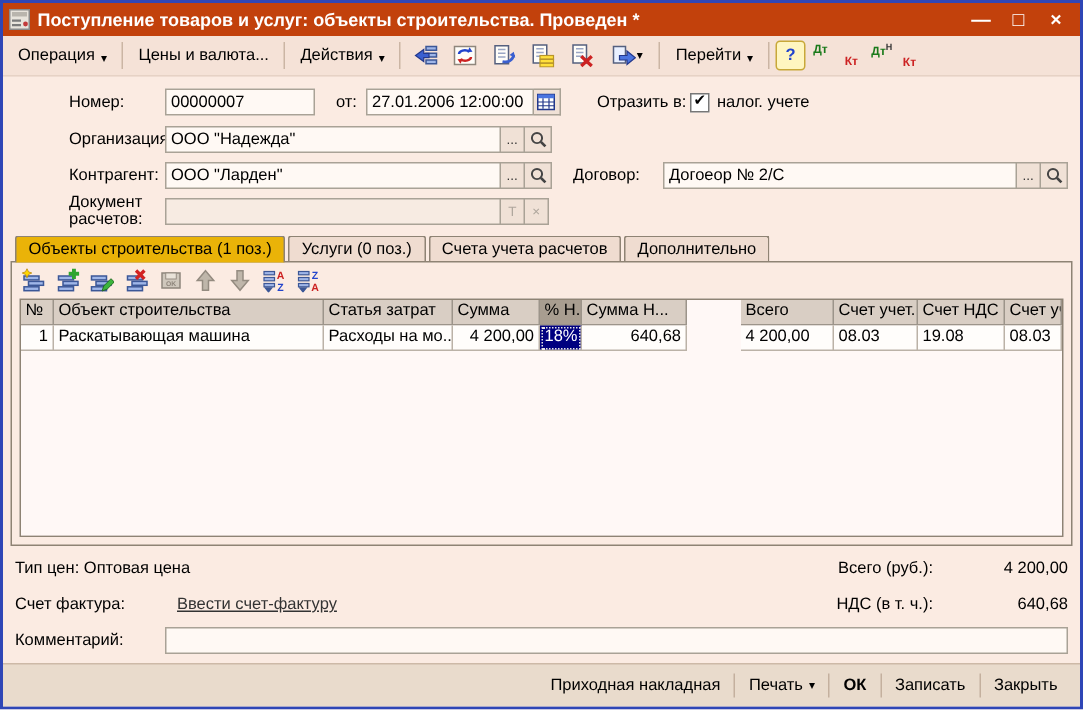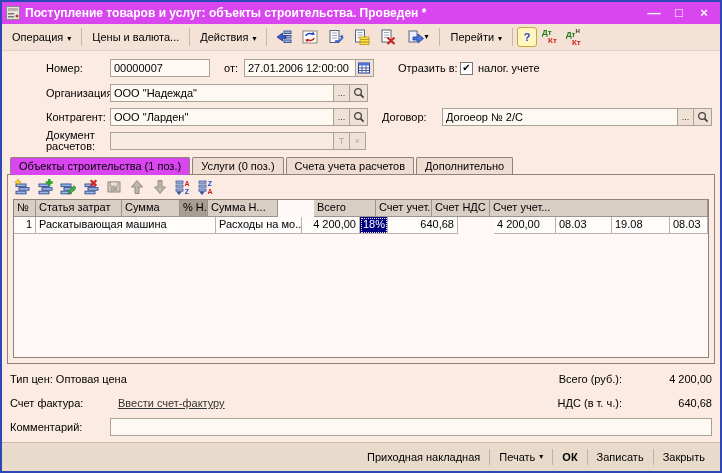--- a/index.html
+++ b/index.html
@@ -4,36 +4,36 @@
 <style>
   * { box-sizing: border-box; }
   html,body { margin:0; padding:0; background:#fff; }
   .window {
     width:722px; height:473px; overflow:hidden;
     border:2px solid #2F46B6; background:#FBEBE2;
     font-family:"Liberation Sans", sans-serif; font-size:11px; color:#000;
     display:flex; flex-direction:column;
   }
   
-  .titlebar { height:22px; flex:0 0 22px; background:#d946ef; color:#fff;
+  .titlebar { height:22px; flex:0 0 22px; background:#c2410c; color:#fff;
     display:flex; align-items:center; padding:0 6px 0 4px; gap:5px; }
   .titlebar .title { flex:1; font-weight:bold; font-size:12px; white-space:nowrap; overflow:hidden; }
   .win-btn { width:20px; text-align:center; font-weight:bold; font-size:13px; line-height:20px; }
   
   .toolbar { height:27px; flex:0 0 27px; background:#F5E2D7; border-bottom:1px solid #E6D2C5;
     display:flex; align-items:center; padding:0 4px; gap:1px; }
   .tbtn { padding:3px 6px; display:flex; align-items:flex-end; gap:4px; white-space:nowrap; }
   .caret { font-size:8px; line-height:8px; }
   .sep { width:1px; height:18px; background:#CBB5A4; margin:0 3px; flex:0 0 1px; }
   .ibtn { width:25px; height:22px; display:flex; align-items:center; justify-content:center; }
   .help-btn { width:20px; height:20px; background:#FFF6C0; border:1px solid #C8A838; border-radius:3px;
     color:#2244CC; font-weight:bold; text-align:center; line-height:18px; }
   .dtkt { display:flex; flex-direction:column; font-size:8px; font-weight:bold; line-height:8px; padding:2px 4px; }
   .dtkt .dt { color:#1A7A1A; }
-  .dtkt .kt { color:#CC2222; margin-left:6px; }
+  .dtkt .kt { color:#CC2222; margin-left:21px; }
   .dtkt sup { font-size:6px; color:#333; }
   
   .formarea { flex:0 0 104px; padding-left:8px; padding-right:8px; }
   .frow { display:flex; align-items:center; }
   .flabel { width:100px; flex:0 0 100px;padding-left:36px; }
   .flabel.two-line { line-height:11px; align-self:center; }
   input.txt, .txt-div {
     height:18px; border:1px solid #A9A296; background:#FFF9F4; color:#000;
     font-family:"Liberation Sans", sans-serif; font-size:11px; padding:0 3px; outline:none;
   }
@@ -42,21 +42,21 @@
     background:#F0E1D6; display:flex; align-items:center; justify-content:center;
     font-size:9px; color:#333; }
   .side-btn.sq { width:18px; flex-basis:18px; }
   .side-btn.disabled { color:#AFA79D; }
   .checkbox { width:13px; height:13px; border:1px solid #777; background:#fff;
     display:flex; align-items:center; justify-content:center; font-size:10px; line-height:10px; }
   
   .tabs { flex:0 0 19px; display:flex; align-items:flex-end; padding-left:8px; gap:2px; position:relative; z-index:2; }
   .tab { border:1px solid #8E8374; border-bottom:none; border-radius:2px 2px 0 0;
     background:#EFDCD0; padding:2px 8px 2px; white-space:nowrap; }
-  .tab.active { background:#d946ef; padding-bottom:3px; margin-bottom:-1px; }
+  .tab.active { background:#eab308; padding-bottom:3px; margin-bottom:-1px; }
   
   .panel { flex:0 0 190px; margin:0 5px; border:1px solid #8E8374; background:#FBEBE2;
     display:flex; flex-direction:column; position:relative; z-index:1; }
   .grid-toolbar { flex:0 0 24px; display:flex; align-items:center; gap:3px; padding:2px 4px; }
   .gbtn { width:20px; height:20px; display:flex; align-items:center; justify-content:center; }
   .tablewrap { flex:1; margin:0 5px 5px; border:1px solid #8E8374; background:#FFF8F6;
     display:flex; flex-direction:column; overflow:hidden; }
   .trow { display:flex; flex:0 0 17px; }
   .th { background:#D9CEC4; border-right:1px solid #9C948A; border-bottom:1px solid #9C948A;
     padding:1px 3px; white-space:nowrap; overflow:hidden; }
@@ -362,20 +362,21 @@
           <path d="M4 12.5v1M4 15.5l-2-2.5h4z" fill="#3C5797" stroke="#3C5797"></path>
           <text x="12" y="7" font-size="7" text-anchor="middle" fill="#2244CC" font-weight="bold">Z</text>
           <text x="12" y="15" font-size="7" text-anchor="middle" fill="#CC2222" font-weight="bold">A</text>
         </svg>
       </div>
     </div>
 
     <div class="tablewrap">
       <div class="trow">
         <div class="th c0">№</div>
+        <div class="th c1">Объект строительства</div>
         <div class="th c2">Статья затрат</div>
         <div class="th c3">Сумма</div>
         <div class="th c4 selcol">% Н...</div>
         <div class="th c5">Сумма Н...</div>
         <div class="th c6">Всего</div>
         <div class="th c7">Счет учет...</div>
         <div class="th c8">Счет НДС</div>
         <div class="th c9">Счет учет...</div>
       </div>
       <div class="trow">

